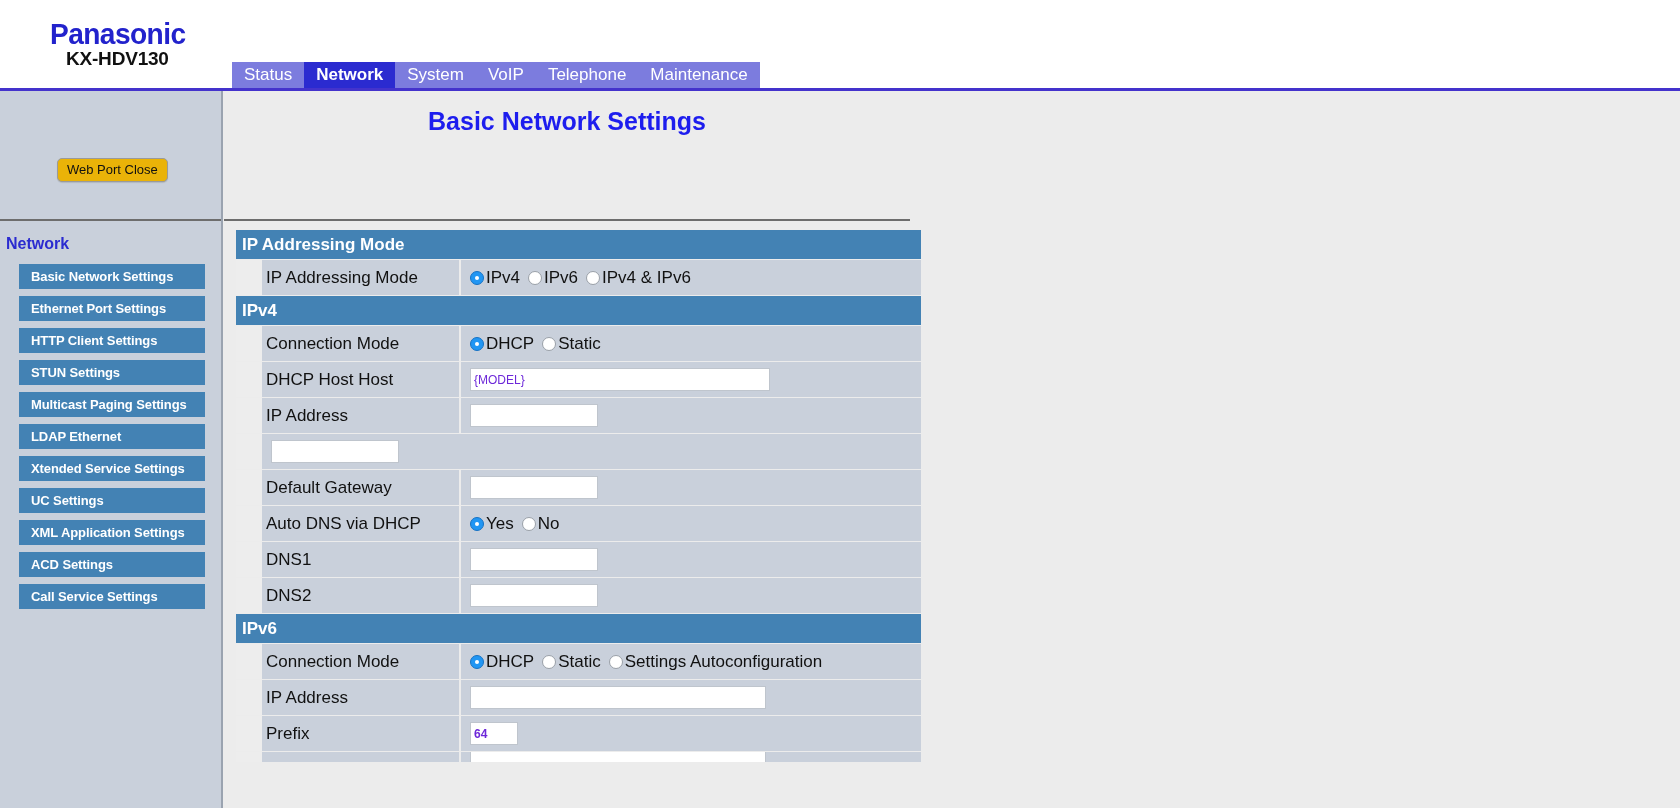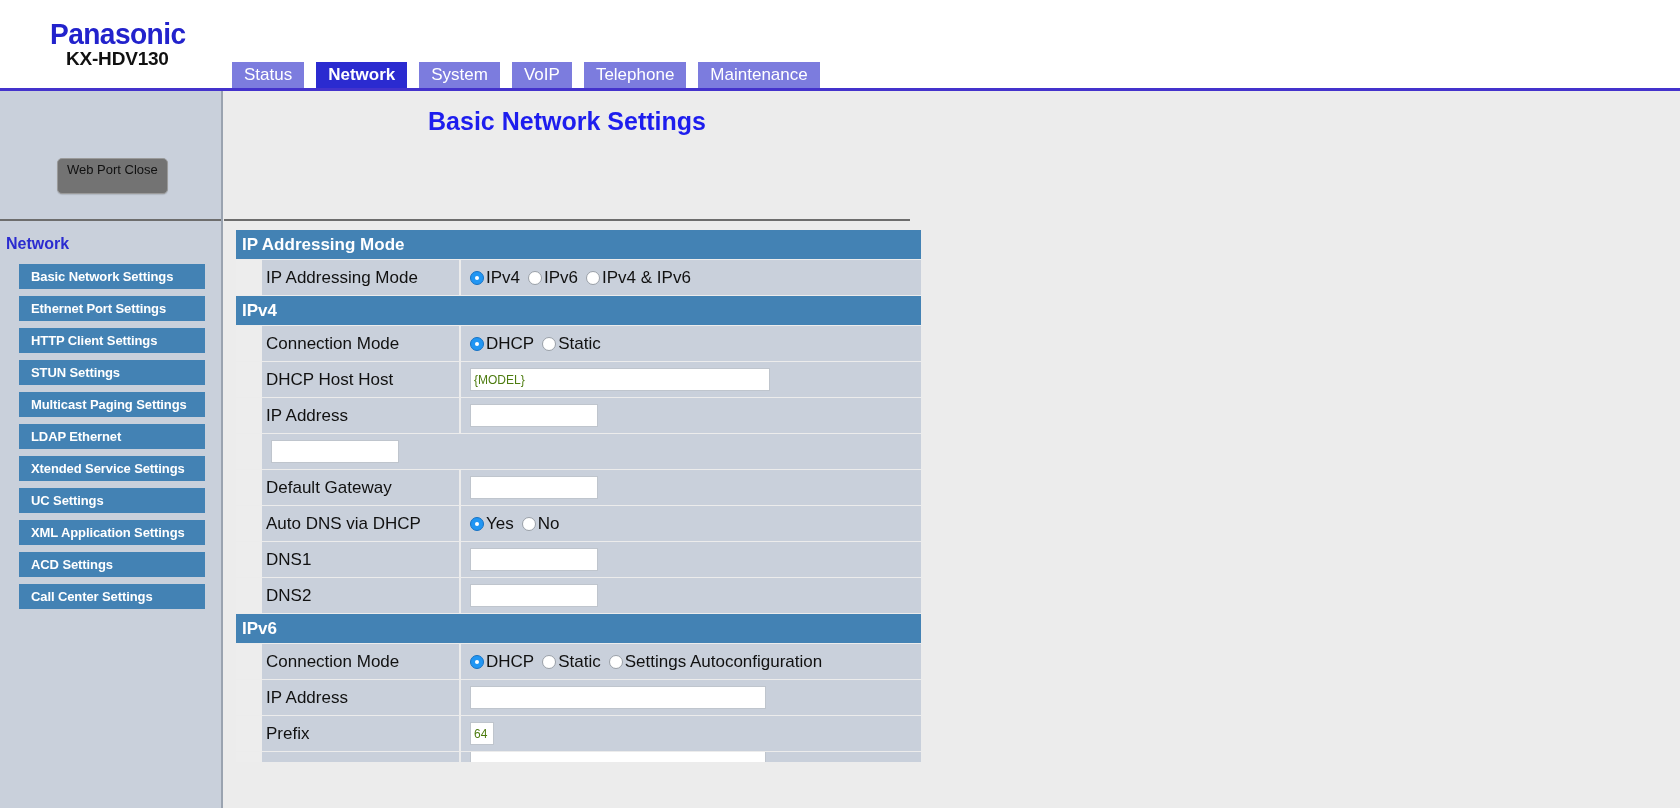--- a/index.html
+++ b/index.html
@@ -48,21 +48,21 @@
     display: flex;
     align-items: stretch;
     height: 26px;
   }
   .tab {
     background: #7C7CDE;
     color: #ffffff;
     font-size: 17px;
     line-height: 26px;
     padding: 0 12px;
-    margin-right: 12px;
+    margin-right: 0;
     text-align: center;
     white-space: nowrap;
     cursor: pointer;
     font-weight: normal;
   }
   .tab.active {
     background: #2B2BD0;
     font-weight: bold;
   }
   .tab-underline {
@@ -82,26 +82,26 @@
     width: 223px;
     height: 717px;
     background: #C9D0DB;
     border-right: 2px solid #9aa3b0;
     box-sizing: border-box;
   }
   .webport-btn {
     position: absolute;
     left: 57px;
     top: 67px;
-    background: #737373;
+    background: #eab308;
     border: 1px solid #9a9a9a;
     border-radius: 5px;
     font-size: 13px;
     color: #111111;
-    padding: 3px 9px 16px 9px;
+    padding: 3px 9px 4px 9px;
     cursor: pointer;
     font-family: "Liberation Sans", sans-serif;
     box-shadow: 0 1px 1px rgba(0,0,0,0.12);
   }
   .sidebar-divider {
     position: absolute;
     left: 0;
     top: 128px;
     width: 221px;
     height: 2px;
@@ -255,25 +255,25 @@
     white-space: nowrap;
   }
 
   .text-input {
     background: #ffffff;
     border: 1px solid #bfc5cd;
     height: 23px;
     box-sizing: border-box;
     font-size: 12px;
     font-family: "Liberation Sans", sans-serif;
-    color: #4d7c0f;
+    color: #6d28d9;
     padding: 0 3px;
     outline: none;
   }
-  .w-small { width: 24px; }
+  .w-small { width: 48px; font-weight: bold; }
   .w-med   { width: 128px; }
   .w-wide  { width: 296px; }
   .w-xwide { width: 300px; }
 
   .row-partial {
     height: 10px;
     overflow: hidden;
   }
 </style>
 </head>
@@ -302,21 +302,21 @@
         <div class="nav-item">Basic Network Settings</div>
         <div class="nav-item">Ethernet Port Settings</div>
         <div class="nav-item">HTTP Client Settings</div>
         <div class="nav-item">STUN Settings</div>
         <div class="nav-item">Multicast Paging Settings</div>
         <div class="nav-item">LDAP Ethernet</div>
         <div class="nav-item">Xtended Service Settings</div>
         <div class="nav-item">UC Settings</div>
         <div class="nav-item">XML Application Settings</div>
         <div class="nav-item">ACD Settings</div>
-        <div class="nav-item">Call Center Settings</div>
+        <div class="nav-item">Call Service Settings</div>
       </div>
   </div>
 
   <div class="main"></div>
   <div class="page-title">Basic Network Settings</div>
   <div class="title-rule"></div>
 
   <div class="settings" id="settings">
       <div class="section-head">IP Addressing Mode</div>
       <div class="row">

